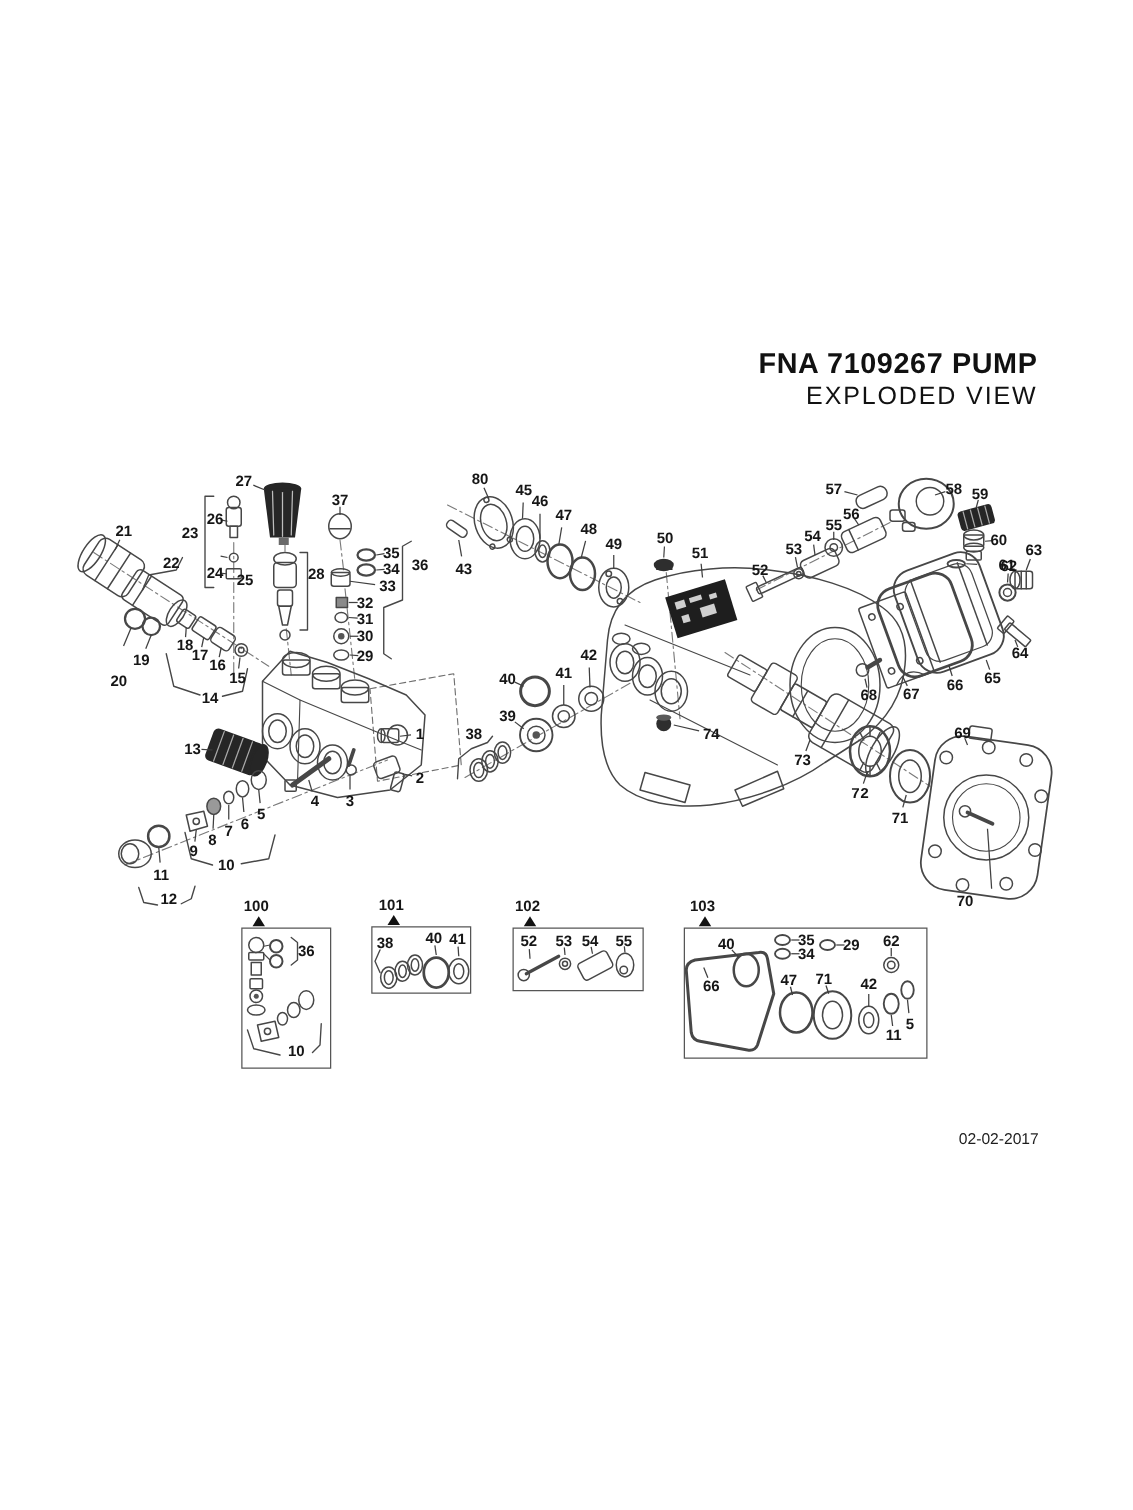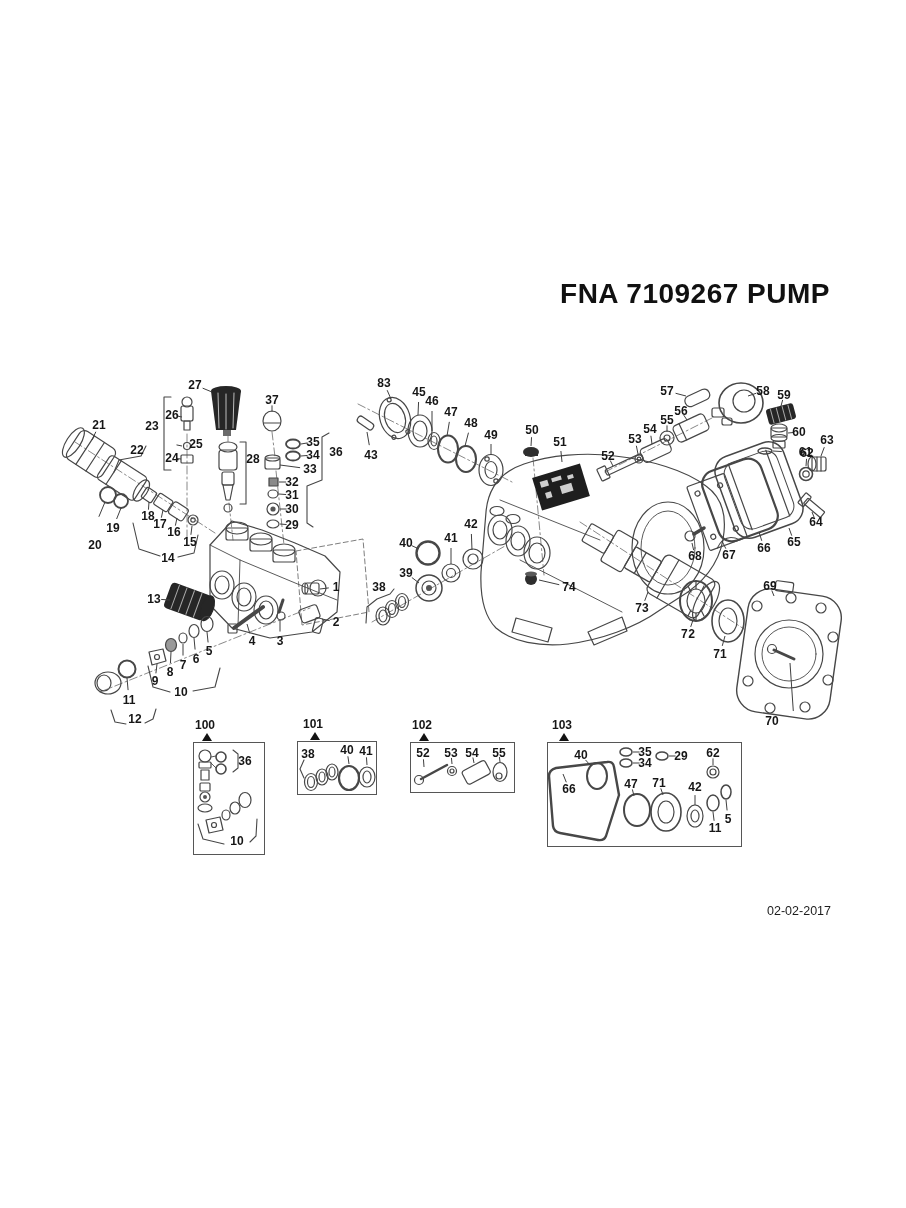--- a/index.html
+++ b/index.html
@@ -1,36 +1,37 @@
 <!DOCTYPE html>
 <html><head>
 <meta charset="utf-8">
 <style>
   html,body{margin:0;padding:0;background:#ffffff;}
   .page{position:relative;width:906px;height:1208px;background:#ffffff;overflow:hidden;
         font-family:"Liberation Sans",sans-serif;}
   .title-block{position:absolute;top:277px;right:76px;text-align:right;color:#111;}
-  .doc-title{font-size:28px;font-weight:bold;letter-spacing:.5px;line-height:1.2;}
+  .doc-title{font-size:23px;font-weight:bold;letter-spacing:.5px;line-height:1.2;}
   .doc-subtitle{font-size:20px;font-weight:normal;letter-spacing:1.5px;line-height:1.25;}
   .rev-date{position:absolute;top:904px;right:75px;font-size:12.5px;color:#1d1d1d;}
   svg#drawing{position:absolute;left:0;top:0;}
   .callout{position:absolute;transform:translate(-50%,-50%);font-size:12px;font-weight:bold;
            color:#161616;white-space:nowrap;line-height:1;}
   .inset-number{position:absolute;transform:translate(-50%,-100%);font-size:12px;font-weight:bold;color:#161616;}
   .inset-box{position:absolute;border:1.4px solid #565656;background:transparent;}
   .inset-triangle{position:absolute;width:0;height:0;border-left:5px solid transparent;
                   border-right:5px solid transparent;border-bottom:8px solid #121212;}
 </style>
 </head>
 <body>
 
 <div class="page">
 
   <div class="title-block">
     <div class="doc-title">FNA 7109267 PUMP</div>
+    <div class="doc-subtitle">EXPLODED VIEW</div>
   </div>
 
   <svg id="drawing" width="906" height="1208" viewBox="0 0 906 1208">
     <g stroke="#474747" fill="none" stroke-width="1.2" stroke-linecap="round" stroke-linejoin="round">
 
       <g stroke="#7a7a7a" stroke-width=".9" stroke-dasharray="8 3 2 3">
         <line x1="75" y1="442" x2="215" y2="533"></line>
         <line x1="187" y1="434" x2="187" y2="540"></line>
         <line x1="228" y1="433" x2="228" y2="444"></line>
         <line x1="229" y1="503" x2="233" y2="540"></line>
@@ -549,40 +550,40 @@
       <div class="callout" style="left: 190px; top: 542px;">15</div>
       <div class="callout" style="left: 174px; top: 532px;">16</div>
       <div class="callout" style="left: 160px; top: 524px;">17</div>
       <div class="callout" style="left: 148px; top: 516px;">18</div>
       <div class="callout" style="left: 113px; top: 528px;">19</div>
       <div class="callout" style="left: 95px; top: 545px;">20</div>
       <div class="callout" style="left: 99px; top: 425px;">21</div>
       <div class="callout" style="left: 137px; top: 450px;">22</div>
       <div class="callout" style="left: 152px; top: 426px;">23</div>
       <div class="callout" style="left: 172px; top: 458px;">24</div>
-      <div class="callout" style="left: 172px; top: 444px; padding-left: 48px;">25</div>
+      <div class="callout" style="left: 172px; top: 464px; padding-left: 48px;">25</div>
       <div class="callout" style="left: 172px; top: 415px;">26</div>
       <div class="callout" style="left: 195px; top: 385px;">27</div>
       <div class="callout" style="left: 253px; top: 459px;">28</div>
       <div class="callout" style="left: 292px; top: 525px;">29</div>
       <div class="callout" style="left: 292px; top: 509px;">30</div>
       <div class="callout" style="left: 292px; top: 495px;">31</div>
       <div class="callout" style="left: 292px; top: 482px;">32</div>
       <div class="callout" style="left: 310px; top: 469px;">33</div>
       <div class="callout" style="left: 313px; top: 455px;">34</div>
       <div class="callout" style="left: 313px; top: 442px;">35</div>
       <div class="callout" style="left: 336px; top: 452px;">36</div>
       <div class="callout" style="left: 272px; top: 400px;">37</div>
       <div class="callout" style="left: 379px; top: 587px;">38</div>
       <div class="callout" style="left: 406px; top: 573px;">39</div>
       <div class="callout" style="left: 406px; top: 543px;">40</div>
       <div class="callout" style="left: 451px; top: 538px;">41</div>
       <div class="callout" style="left: 471px; top: 524px;">42</div>
       <div class="callout" style="left: 371px; top: 455px;">43</div>
-      <div class="callout" style="left: 384px; top: 383px;">83</div>
+      <div class="callout" style="left: 384px; top: 383px;">80</div>
       <div class="callout" style="left: 419px; top: 392px;">45</div>
       <div class="callout" style="left: 432px; top: 401px;">46</div>
       <div class="callout" style="left: 451px; top: 412px;">47</div>
       <div class="callout" style="left: 471px; top: 423px;">48</div>
       <div class="callout" style="left: 491px; top: 435px;">49</div>
       <div class="callout" style="left: 532px; top: 430px;">50</div>
       <div class="callout" style="left: 560px; top: 442px;">51</div>
       <div class="callout" style="left: 608px; top: 456px;">52</div>
       <div class="callout" style="left: 635px; top: 439px;">53</div>
       <div class="callout" style="left: 650px; top: 429px;">54</div>

